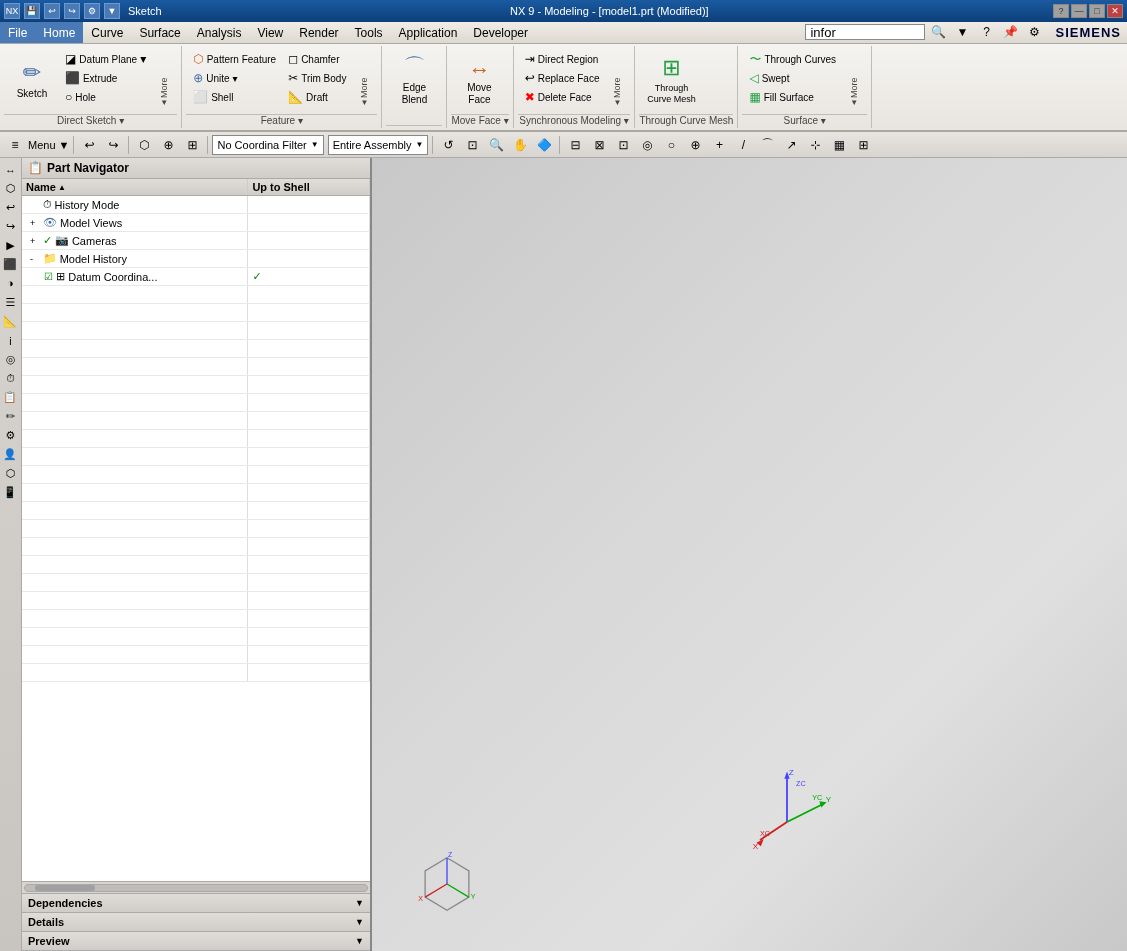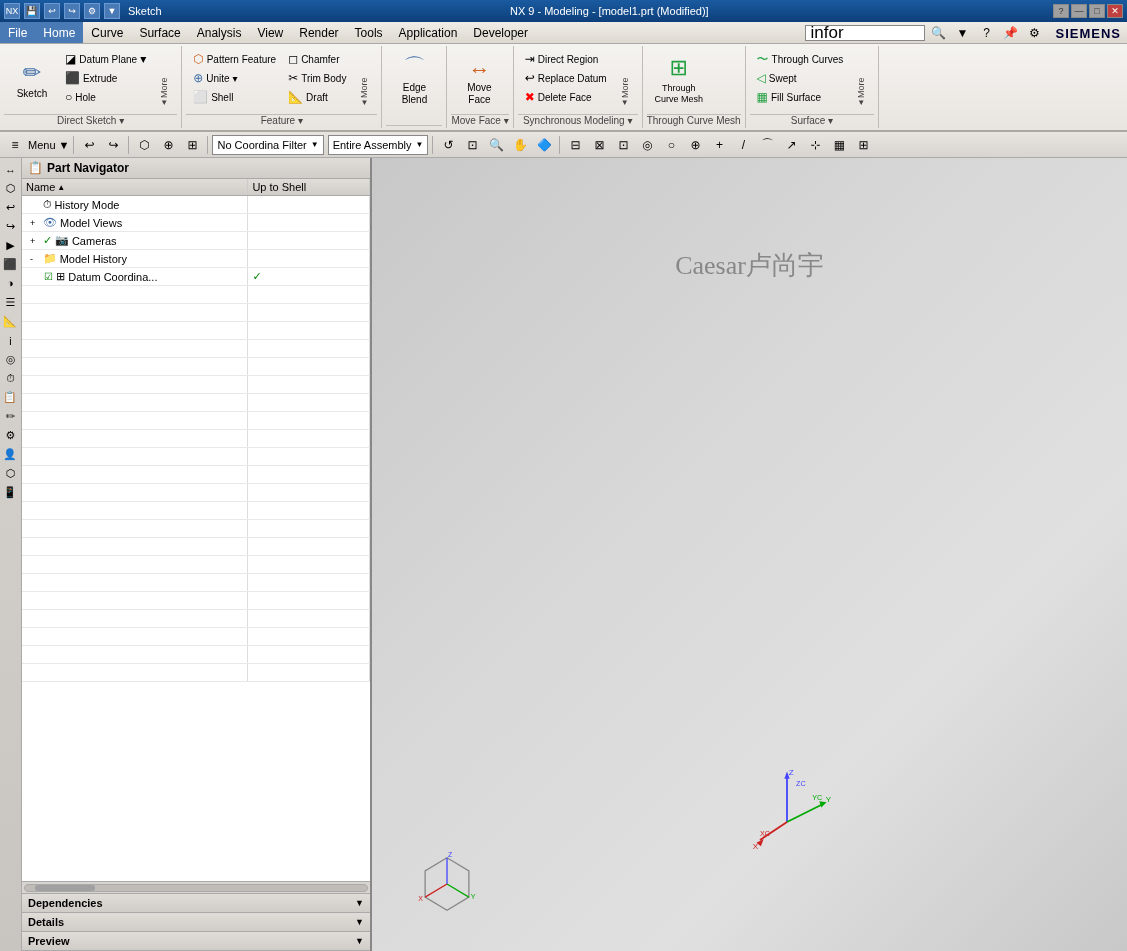--- a/index.html
+++ b/index.html
@@ -21,21 +21,21 @@
     #title-bar-title { font-size: 11px; font-weight: bold; }
     #title-bar-controls { display: flex; gap: 2px; }
     .win-btn { width: 16px; height: 14px; background: #a0a0a0; border: 1px solid #888; display: flex; align-items: center; justify-content: center; font-size: 9px; cursor: pointer; color: #333; }
     .win-btn.close { background: #c04040; color: white; }
 
     
     #menu-bar {
       height: 22px;
       background: linear-gradient(to bottom, #f0ede8, #ddd9d0);
       display: flex;
-      align-items: flex-start;
+      align-items: flex-end;
       border-bottom: 1px solid #aaa;
     }
     .menu-item {
       padding: 2px 8px;
       font-size: 12px;
       cursor: pointer;
       height: 100%;
       display: flex;
       align-items: center;
     }
@@ -222,21 +222,21 @@
       width: 100%;
       border-collapse: collapse;
     }
     .nav-table th {
       background: linear-gradient(to bottom, #e0ddd8, #d0cdc8);
       border-bottom: 1px solid #aaa;
       border-right: 1px solid #ccc;
       padding: 2px 4px;
       text-align: left;
       font-size: 11px;
-      font-weight: normal;
+      font-weight: bold;
       position: sticky;
       top: 0;
     }
     .nav-table td {
       border-bottom: 1px solid #e8e8e8;
       border-right: 1px solid #ddd;
       padding: 1px 4px;
       height: 18px;
     }
     .tree-node { display: flex; align-items: center; gap: 3px; }
@@ -354,21 +354,21 @@
   <div class="menu-item">Curve</div>
   <div class="menu-item">Surface</div>
   <div class="menu-item">Analysis</div>
   <div class="menu-item">View</div>
   <div class="menu-item">Render</div>
   <div class="menu-item">Tools</div>
   <div class="menu-item">Application</div>
   <div class="menu-item">Developer</div>
 
   <div style="margin-left:auto;display:flex;align-items:center;gap:2px;padding-right:6px;">
-    <input type="text" id="search-input" style="width: 120px; height: 16px; border: 1px solid rgb(136, 136, 136); font-size: 17px; padding: 1px 4px;" value="infor">
+    <input type="text" id="search-input" style="width: 120px; height: 16px; border: 1px solid rgb(136, 136, 136); font-size: 13px; padding: 1px 4px;" value="infor">
     <div class="cmd-btn">🔍</div>
     <div class="cmd-btn">▼</div>
     <div class="cmd-btn">?</div>
     <div class="cmd-btn">📌</div>
     <div class="cmd-btn">⚙</div>
     <span style="font-size:13px;font-weight:bold;color:#003;margin-left:8px;letter-spacing:1px;">SIEMENS</span>
   </div>
 </div>
 
 <div id="ribbon">
@@ -464,21 +464,21 @@
 
     <div class="ribbon-group">
       <div class="ribbon-group-items">
         <div class="ribbon-col">
           <div class="ribbon-btn-small">
             <span class="s-icon">⇥</span>
             <span>Direct Region</span>
           </div>
           <div class="ribbon-btn-small">
             <span class="s-icon">↩</span>
-            <span>Replace Datum</span>
+            <span>Replace Face</span>
           </div>
           <div class="ribbon-btn-small">
             <span class="s-icon" style="color:red;">✖</span>
             <span>Delete Face</span>
           </div>
         </div>
         <div class="more-btn">
           <span style="writing-mode:vertical-rl;transform:rotate(180deg);font-size:9px;height:40px;display:flex;align-items:center;">More</span>
           <span class="more-arrow">▼</span>
         </div>
@@ -786,21 +786,20 @@
           <span>Preview</span>
           <span class="nav-section-arrow">▼</span>
         </div>
         <div class="nav-section-content"></div>
       </div>
     </div>
   </div>
 
   <div id="viewport">
 
-    <div id="watermark">Caesar卢尚宇</div>
 
     <div id="coord-axes">
       <svg class="axes-svg" viewBox="-10 -10 100 100">
 
         <line x1="40" y1="60" x2="40" y2="10" stroke="#4444ff" stroke-width="2"></line>
         <polygon points="40,4 37,12 43,12" fill="#4444ff"></polygon>
         <text x="42" y="8" font-size="9" fill="#4444ff">Z</text>
         <text x="50" y="20" font-size="8" fill="#4444ff">ZC</text>
 
         <line x1="40" y1="60" x2="80" y2="40" stroke="#00aa00" stroke-width="2"></line>

